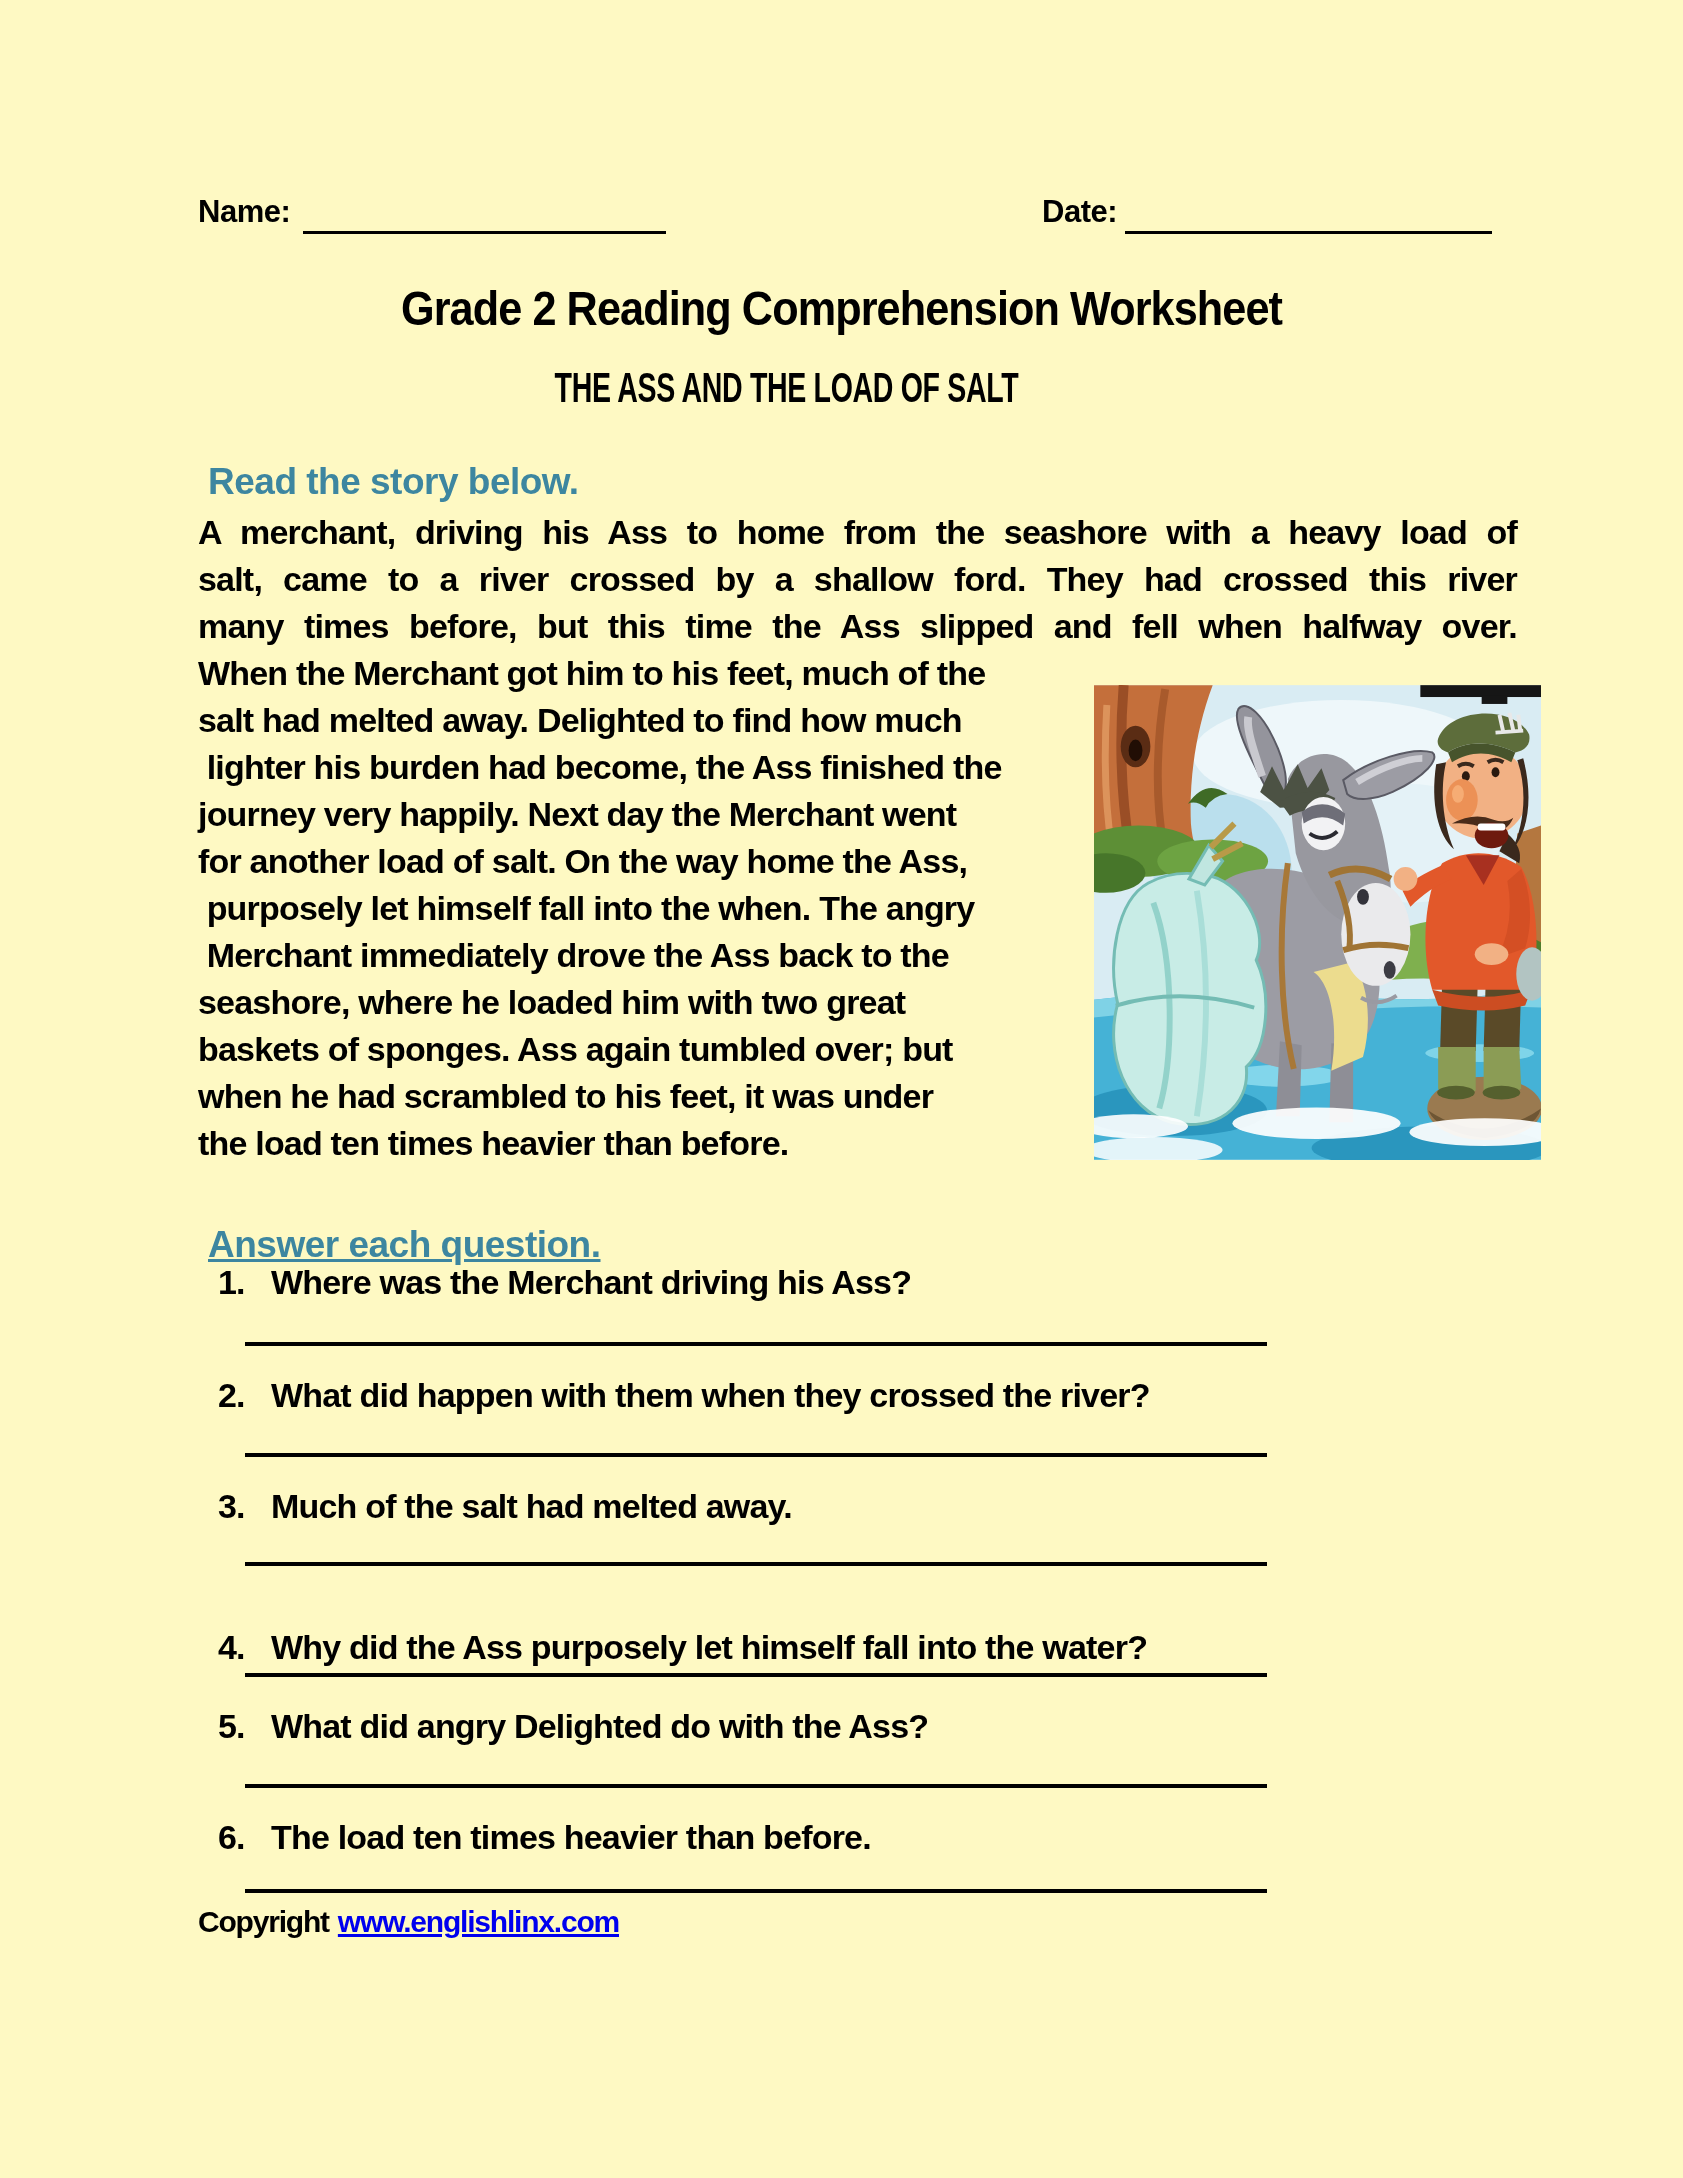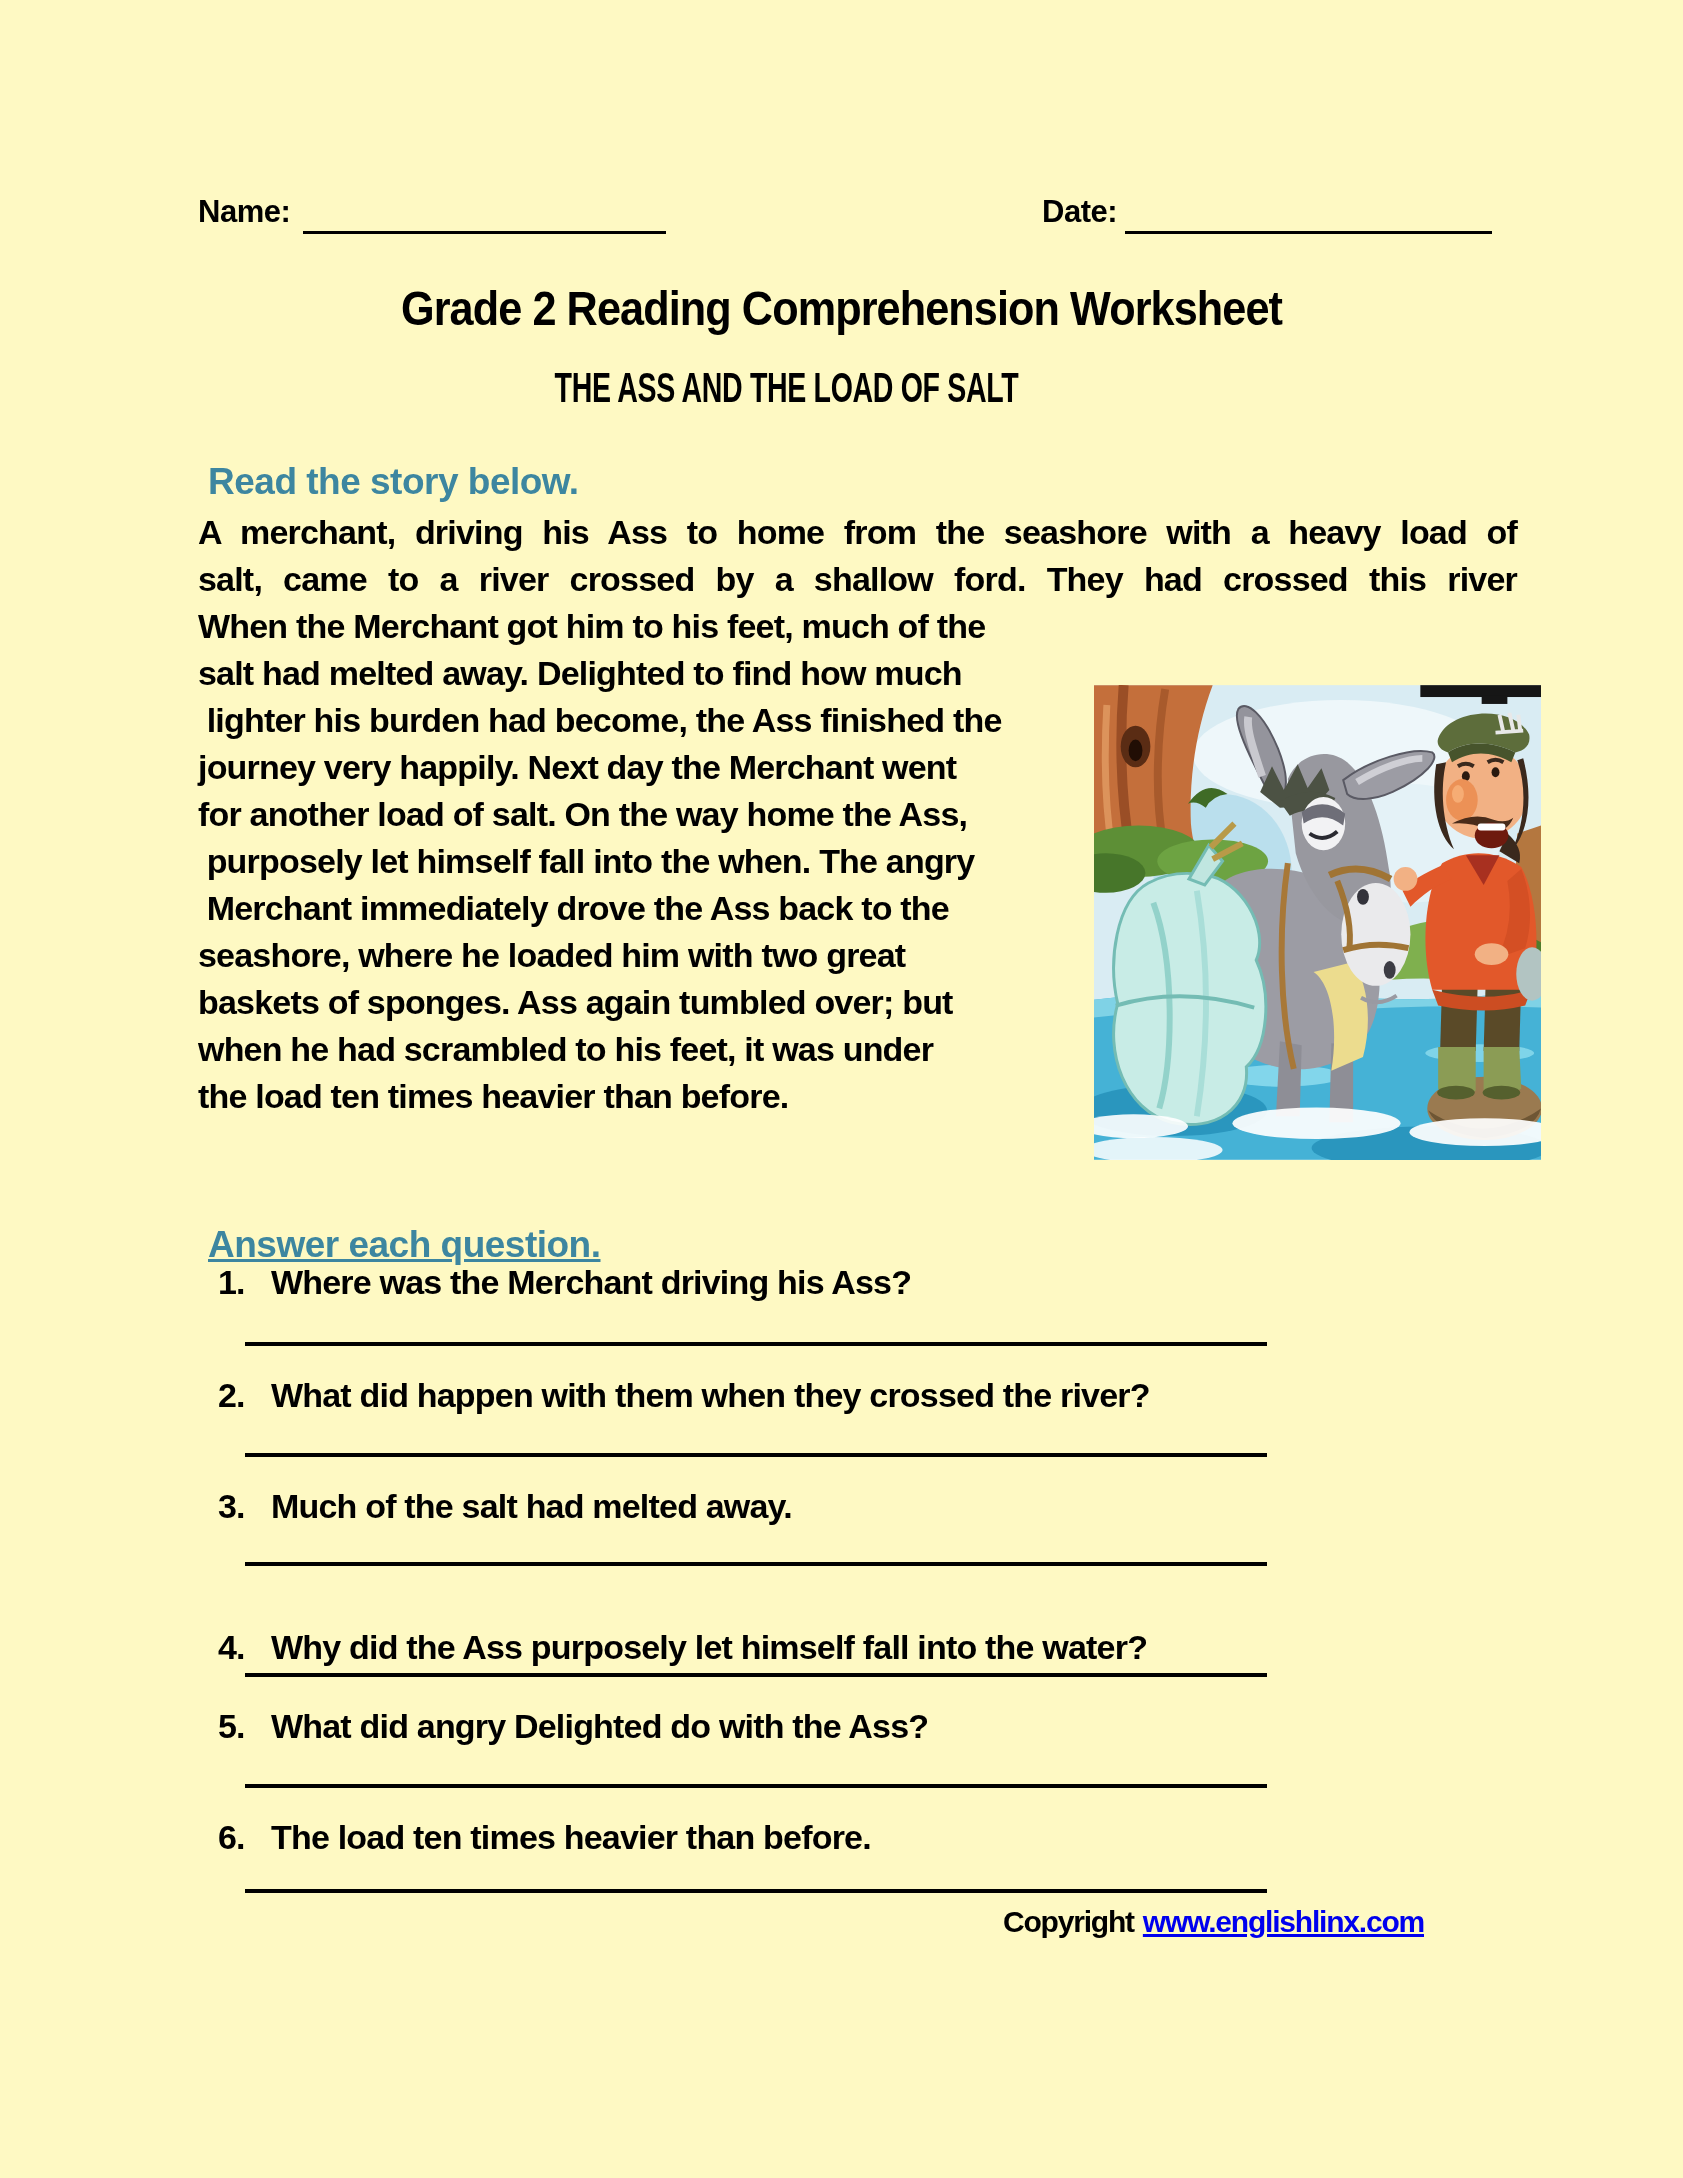--- a/index.html
+++ b/index.html
@@ -27,41 +27,42 @@
   .answer-prompt{top:1224px;text-decoration:underline;}
   .story{position:absolute;left:198px;top:509px;width:1319px;}
   .sline{height:47px;line-height:47px;font-size:34px;letter-spacing:-0.8px;white-space:pre;}
   .sline.j{white-space:normal;text-align:justify;text-align-last:justify;word-spacing:4px;}
   .illus{position:absolute;left:1094px;top:685px;width:447px;height:475px;}
   .qrow{position:absolute;left:198px;font-size:34px;letter-spacing:-0.8px;white-space:nowrap;margin-left:20px;}
   .qnum{display:inline-block;width:53px;}
   .q0{top:1263px;}.q1{top:1376px;}.q2{top:1487px;}.q3{top:1628px;}.q4{top:1707px;}.q5{top:1818px;}
   .ansline{position:absolute;left:245px;width:1022px;height:0;border-bottom:4px solid #000;}
   .a0{top:1342px;}.a1{top:1453px;}.a2{top:1562px;}.a3{top:1673px;}.a4{top:1784px;}.a5{top:1889px;}
-  .footer{position:absolute;left:182px;top:1905px;width:1242px;text-align:right;font-size:30px;letter-spacing:-1.2px;}
+  .footer{position:absolute;left:198px;top:1905px;width:1242px;text-align:left;font-size:30px;letter-spacing:-1.2px;}
   .footer .link{color:var(--link-blue,#0000ee);text-decoration:underline;cursor:pointer;margin-left:9px;}
 </style>
 </head>
 <body>
 
 <div class="page">
 
   <span class="hdr-label name-label">Name:</span>
   <div class="blank name-blank"></div>
   <span class="hdr-label date-label">Date:</span>
   <div class="blank date-blank"></div>
 
   <div class="title">Grade 2 Reading Comprehension Worksheet</div>
   <div class="subtitle">THE ASS AND THE LOAD OF SALT</div>
 
   <div class="prompt read-prompt">Read the story below.</div>
 
   <div class="story">
     <div class="sline j">A merchant, driving his Ass to home from the seashore with a heavy load of</div>
     <div class="sline j">salt, came to a river crossed by a shallow ford. They had crossed this river</div>
+    <div class="sline j">many times before, but this time the Ass slipped and fell when halfway over.</div>
     <div class="sline">When the Merchant got him to his feet, much of the</div>
     <div class="sline">salt had melted away. Delighted to find how much</div>
     <div class="sline"> lighter his burden had become, the Ass finished the</div>
     <div class="sline">journey very happily. Next day the Merchant went</div>
     <div class="sline">for another load of salt. On the way home the Ass,</div>
     <div class="sline"> purposely let himself fall into the when. The angry</div>
     <div class="sline"> Merchant immediately drove the Ass back to the</div>
     <div class="sline">seashore, where he loaded him with two great</div>
     <div class="sline">baskets of sponges. Ass again tumbled over; but</div>
     <div class="sline">when he had scrambled to his feet, it was under</div>

